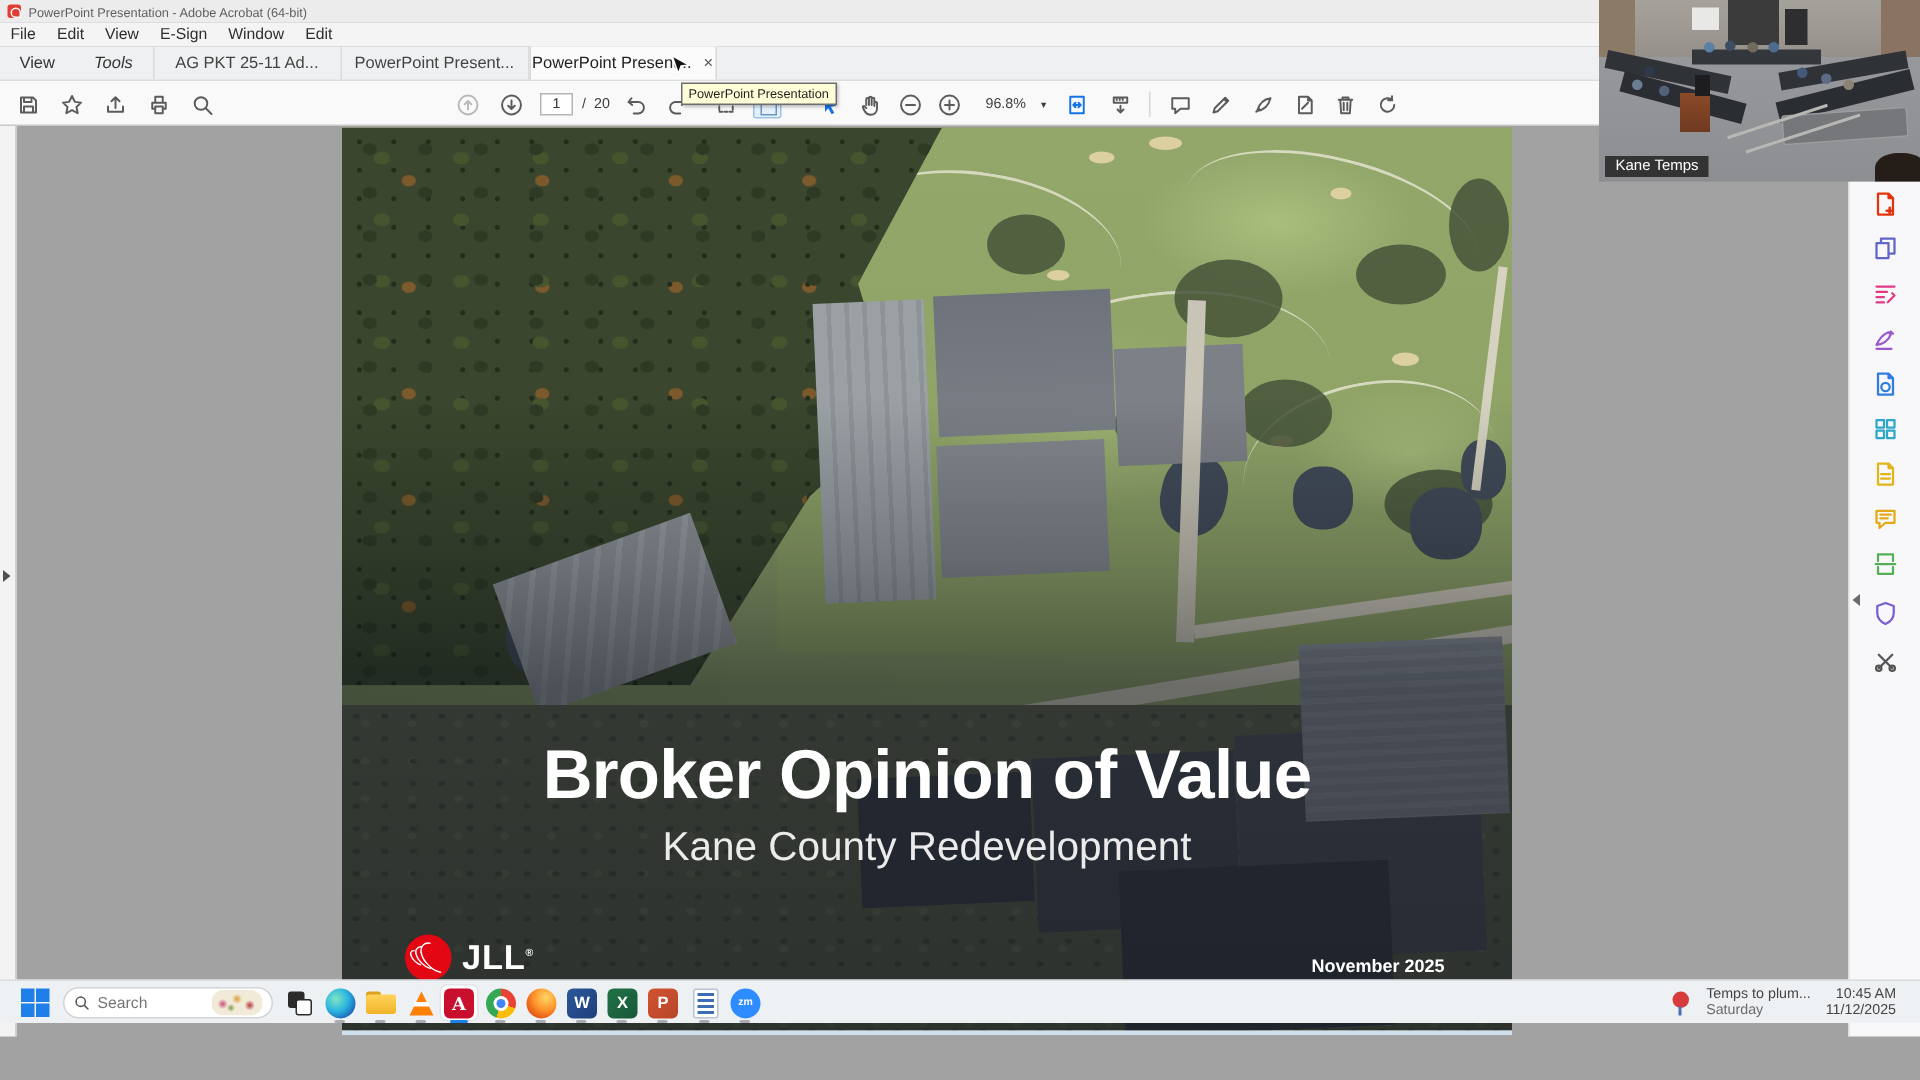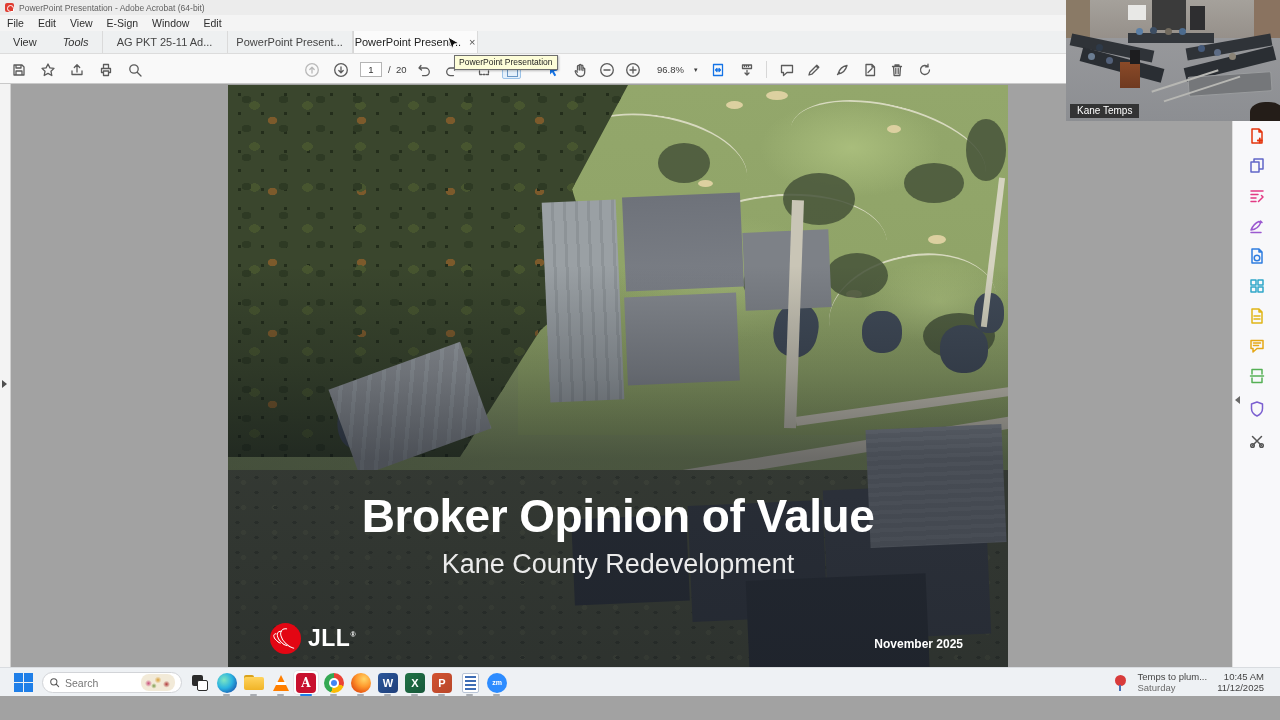--- a/index.html
+++ b/index.html
@@ -92,21 +92,21 @@
   #slideDate { right:45px; top:552px; color:#fff; font-size:12px; font-weight:700; }
 
   
   #video { left:1066px; top:0; width:214px; height:121px; background:#8e8e8c; overflow:hidden; z-index:60; }
   #video div { position:absolute; }
   .vlabel { left:4px; bottom:3px; background:rgba(25,25,25,.78); color:#fff; font-size:10px; padding:1px 7px 2px; }
   
   #watermark { left:1088px; top:640px; width:156px; font-size:40px; font-weight:600; color:#c4c4c4; letter-spacing:1px; z-index:5; font-family:"DejaVu Sans", sans-serif; }
 
   
-  #taskbar { left:0; top:667px; width:1280px; height:29px; background:#eef1f4; border-top:1px solid #d9dce0; z-index:70; }
+  #taskbar { left:0; top:653px; width:1280px; height:29px; background:#eef1f4; border-top:1px solid #d9dce0; z-index:70; }
   #startbtn { position:absolute; left:14px; top:5px; width:19px; height:19px; display:grid; grid-template-columns:9px 9px; grid-template-rows:9px 9px; gap:1px; }
   #startbtn span { background:#1f7fe8; }
   #searchbox { position:absolute; left:42px; top:4px; width:140px; height:21px; background:#fff; border:1px solid #d2d4d8; border-radius:11px; display:flex; align-items:center; padding:0 6px; }
   #searchbox svg { width:11px; height:11px; stroke:#555; fill:none; stroke-width:1.5; stroke-linecap:round; }
   #searchbox input { border:none; outline:none; width:66px; font-size:10.5px; color:#555; margin-left:5px; background:transparent; }
   #searchArt { margin-left:auto; width:34px; height:17px; border-radius:8px; position:relative; overflow:hidden;
      background:radial-gradient(5px 5px at 22% 55%, #c94f7c, transparent 70%),
                 radial-gradient(5px 5px at 50% 35%, #d9a03a, transparent 70%),
                 radial-gradient(5px 5px at 75% 60%, #b03a3a, transparent 70%),
                 radial-gradient(4px 4px at 38% 70%, #7a9a4a, transparent 70%), #f2ead8; }

